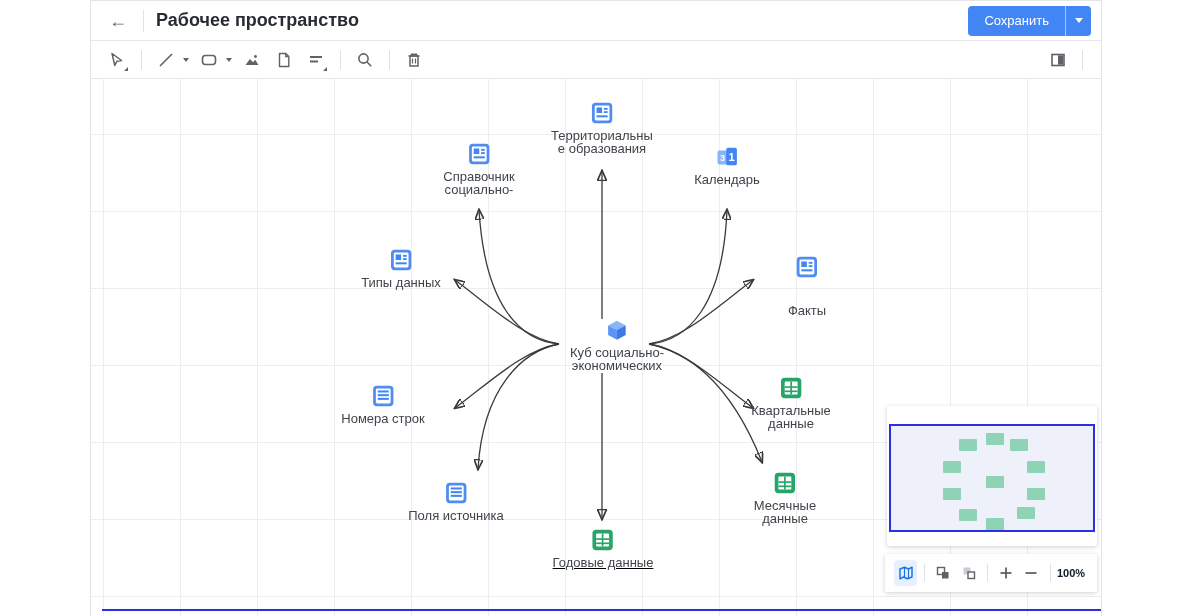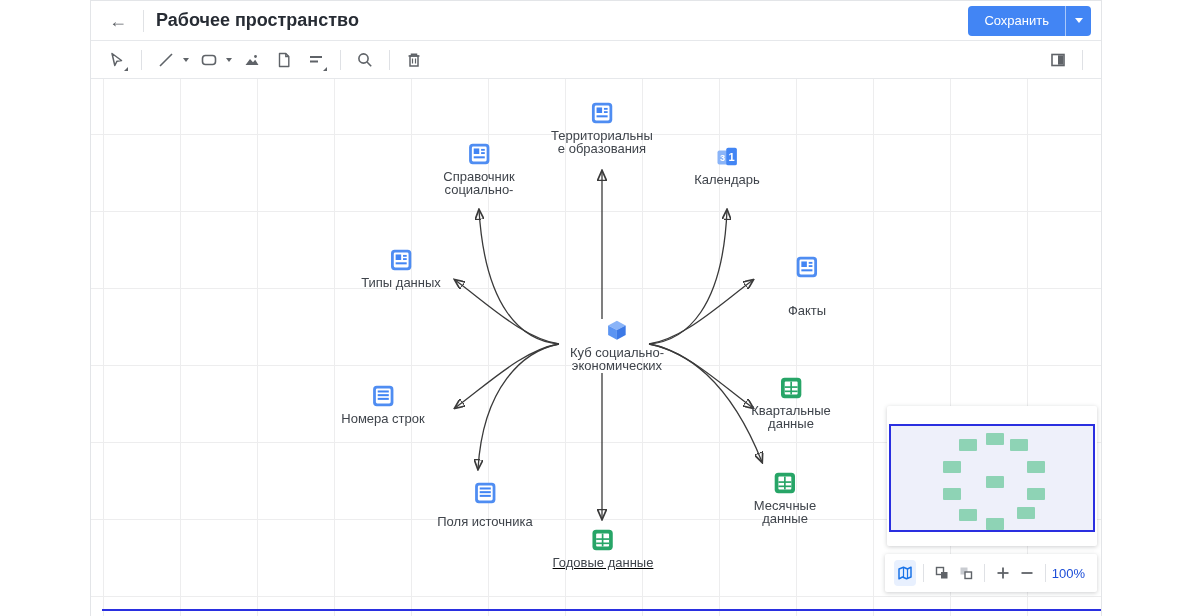--- a/index.html
+++ b/index.html
@@ -65,21 +65,21 @@
   .mm-rect { position:absolute; width:18px; height:12px; border-radius:1px;
              background:var(--miniGreen,#8ed3b5); }
 
   .mini-toolbar { position:absolute; left:794px; top:475px; width:212px; height:38px; background:#fff;
                   box-shadow:0 1px 4px rgba(60,64,67,.25); border-radius:2px;
                   display:flex; align-items:center; padding:0 8px; }
   .mt-btn { width:26px; height:26px; border:none; background:transparent; cursor:pointer;
             display:flex; align-items:center; justify-content:center; margin:0 1px; }
   .mt-btn.active { background:#e8f0fe; border-radius:4px; }
   .mt-div { width:1px; height:18px; background:#dfe1e5; margin:0 6px; }
-  .zoom-label { margin-left:auto; font-size:13px; color:#1d4ed8; padding-right:4px; }
+  .zoom-label { margin-left:auto; font-size:11px; color:#0f172a; padding-right:4px;font-weight:bold; }
 </style>
 </head>
 <body>
 
 <div class="app">
 
   <div class="header">
     <button class="back-btn">←</button>
     <div class="vdiv"></div>
     <div class="title">Рабочее пространство</div>
@@ -292,21 +292,21 @@
               <rect x="6" y="11.1" width="14" height="1.8" fill="#27a567"></rect>
               <rect x="6" y="15.7" width="14" height="1.8" fill="#27a567"></rect>
               <rect x="12.1" y="6" width="1.8" height="14" fill="#27a567"></rect>
             </svg>
           </span>
           <div class="nlabel">
             <div>Квартальные</div>
             <div>данные</div>
           </div>
         </div>
-        <div class="node" style="left: 394px; top: 402px; gap: 6px;">
+        <div class="node" style="left: 365px; top: 402px;">
           <span>
             <svg class="nicon" viewBox="0 0 26 26">
               <rect x="2" y="2" width="22" height="22" rx="4" fill="#4f8df2"></rect>
               <rect x="5" y="5" width="16" height="16" rx="1.5" fill="#fff"></rect>
               <rect x="7" y="7" width="12" height="2.2" fill="#4285f4"></rect>
               <rect x="7" y="11" width="12" height="2.2" fill="#4285f4"></rect>
               <rect x="7" y="15" width="12" height="2.2" fill="#4285f4"></rect>
             </svg>
           </span>
           <div class="nlabel">

